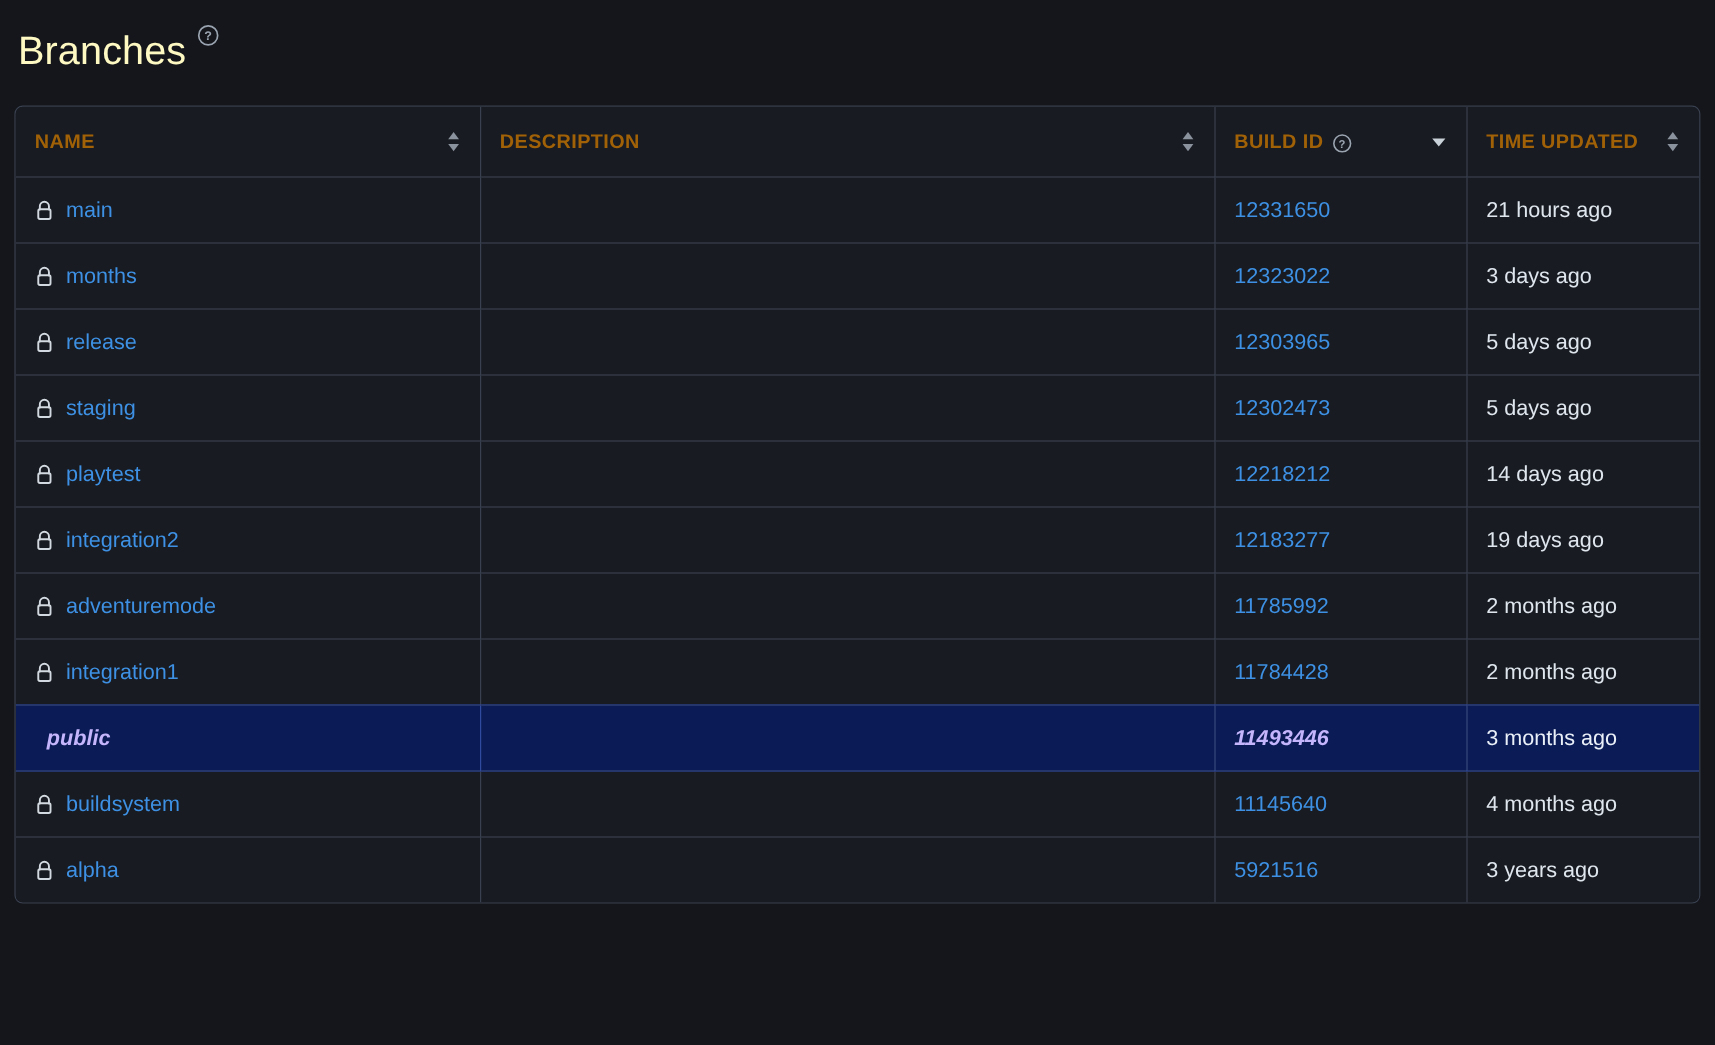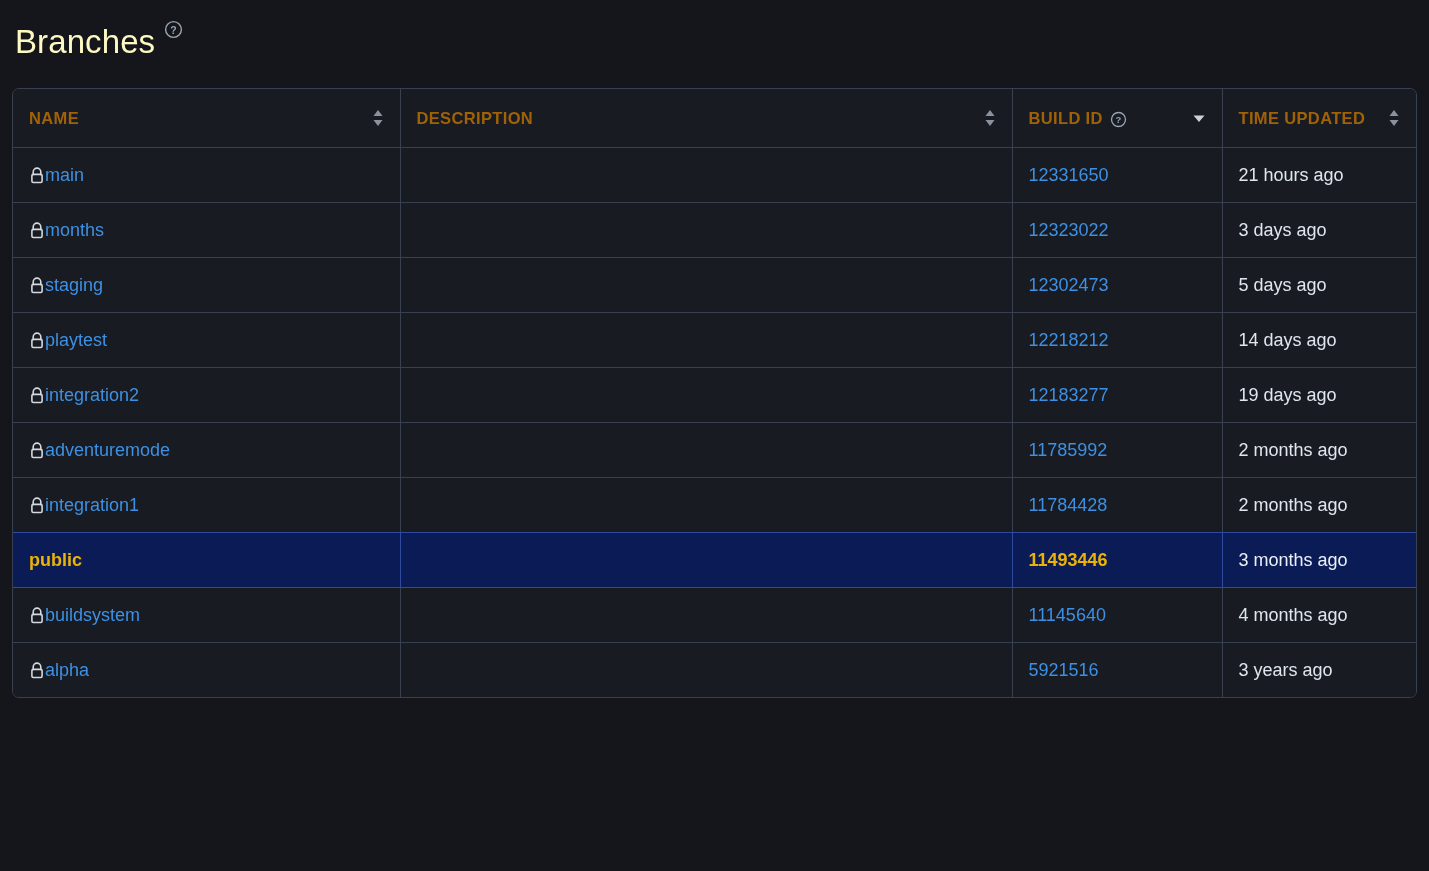--- a/index.html
+++ b/index.html
@@ -130,20 +130,21 @@
     color: #dfe6ee;
     white-space: nowrap;
     overflow: hidden;
   }
   tbody td:last-child { border-right: none; }
   tbody tr:last-child td { border-bottom: none; }
 
   .name-cell-inner {
     display: flex;
     align-items: center;
+    gap: 10px;
   }
   .lock-icon {
     width: 16px;
     height: 19px;
     flex: none;
     position: relative;
     top: 0px;
   }
   .lock-icon svg { display: block; }
   .lock-spacer {
@@ -160,22 +161,23 @@
   }
 
   
   tr.selected td {
     background: #0b1b56;
     border-bottom-color: #2f4a9e;
     border-right-color: #2f4a9e;
   }
   tr.selected td a.branch-link,
   tr.selected td a.build-link {
-    color: #eab308;
+    color: #c4b5fd;
     font-weight: bold;
+    font-style: italic;
   }
   tr.selected td { color: #eaf0f8; }
   tr.row-above-selected td { border-bottom-color: #2f4a9e; }
 </style>
 </head>
 <body>
 
 <div class="page">
 
   <div class="title-row">
@@ -297,20 +299,36 @@
           </tr>
           <tr>
             <td>
               <div class="name-cell-inner">
                 <span class="lock-icon">
                   <svg viewBox="0 0 16 19" width="16" height="19" aria-hidden="true">
                     <path d="M4.2 8.6 V5.9 a3.8 3.8 0 0 1 7.6 0 V8.6" fill="none" stroke="#d3d9e0" stroke-width="1.6" stroke-linecap="round"></path>
                     <rect x="2.9" y="8.4" width="10.2" height="8.1" rx="1.4" fill="none" stroke="#d3d9e0" stroke-width="1.6"></rect>
                   </svg>
                 </span>
+                <a class="branch-link">release</a>
+              </div>
+            </td>
+            <td></td>
+            <td><a class="build-link">12303965</a></td>
+            <td>5 days ago</td>
+          </tr>
+          <tr>
+            <td>
+              <div class="name-cell-inner">
+                <span class="lock-icon">
+                  <svg viewBox="0 0 16 19" width="16" height="19" aria-hidden="true">
+                    <path d="M4.2 8.6 V5.9 a3.8 3.8 0 0 1 7.6 0 V8.6" fill="none" stroke="#d3d9e0" stroke-width="1.6" stroke-linecap="round"></path>
+                    <rect x="2.9" y="8.4" width="10.2" height="8.1" rx="1.4" fill="none" stroke="#d3d9e0" stroke-width="1.6"></rect>
+                  </svg>
+                </span>
                 <a class="branch-link">staging</a>
               </div>
             </td>
             <td></td>
             <td><a class="build-link">12302473</a></td>
             <td>5 days ago</td>
           </tr>
           <tr>
             <td>
               <div class="name-cell-inner">

